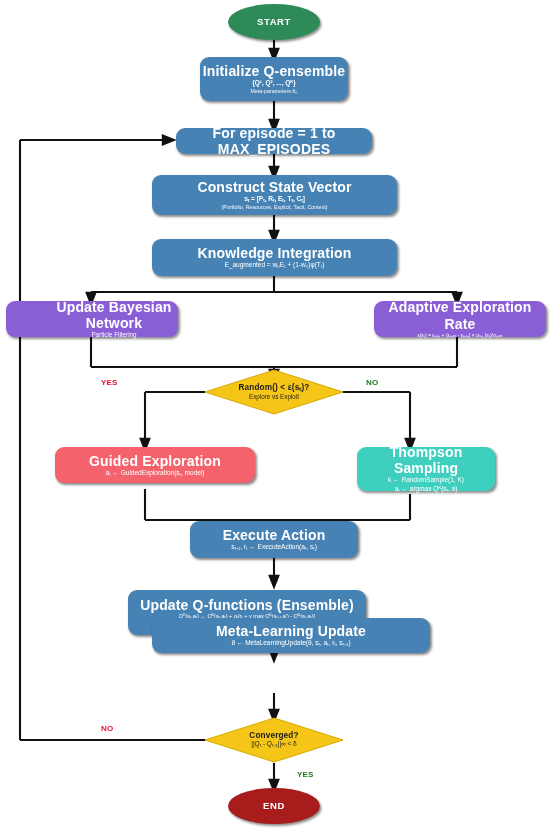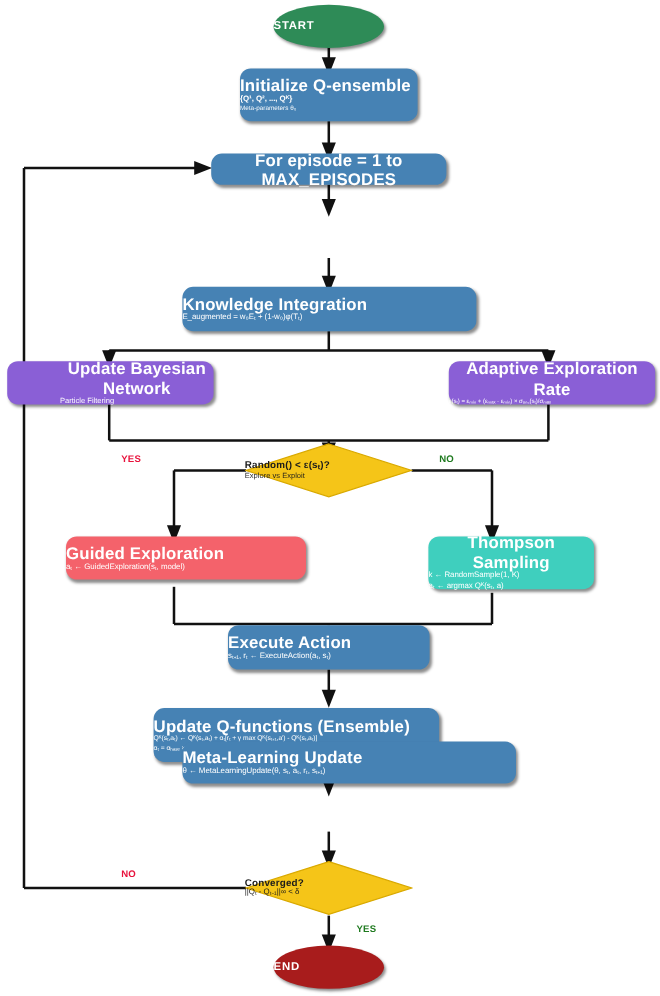--- a/index.html
+++ b/index.html
@@ -21,21 +21,21 @@
   svg.wires {
     position: absolute;
     left: 0; top: 0;
     width: 550px; height: 830px;
     pointer-events: none;
   }
   .node {
     position: absolute;
     display: flex;
     flex-direction: column;
-    align-items: flex-start;
+    align-items: center;
     justify-content: center;
     text-align: center;
     color: #ffffff;
     z-index: 2;
   }
   .proc {
     border-radius: 9px;
     box-shadow: 1.5px 2px 2.5px rgba(0,0,0,0.45);
   }
   .title {
@@ -148,20 +148,25 @@
   <div class="node proc" style="left:200px; top:57px; width:148px; height:44px; background:#4682b4;">
     <div class="title">Initialize Q-ensemble</div>
     <div class="formula" style="font-weight:bold;">{Q¹, Q², ..., Qᴷ}</div>
     <div class="subnote">Meta-parameters θ₀</div>
   </div>
 
   <div class="node proc" style="left:176px; top:128px; width:196px; height:26px; background:#4682b4;">
     <div class="title">For episode = 1 to MAX_EPISODES</div>
   </div>
 
+  <div class="node proc" style="left:152px; top:175px; width:245px; height:40px; background:#4682b4;">
+    <div class="title">Construct State Vector</div>
+    <div class="formula" style="font-weight:bold;">sₜ = [Pₜ, Rₜ, Eₜ, Tₜ, Cₜ]</div>
+    <div class="subnote">(Portfolio, Resources, Explicit, Tacit, Context)</div>
+  </div>
 
   <div class="node proc" style="left:152px; top:239px; width:245px; height:37px; background:#4682b4;">
     <div class="title">Knowledge Integration</div>
     <div class="formula">E_augmented = w₀Eₜ + (1-w₀)φ(Tₜ)</div>
   </div>
 
   <div class="node proc" style="left:6px; top:301px; width:172px; height:36px; background:#8a5fd6;padding-left:44px;">
     <div class="title">Update Bayesian Network</div>
     <div class="subnote" style="font-size:6.3px;">Particle Filtering</div>
   </div>

